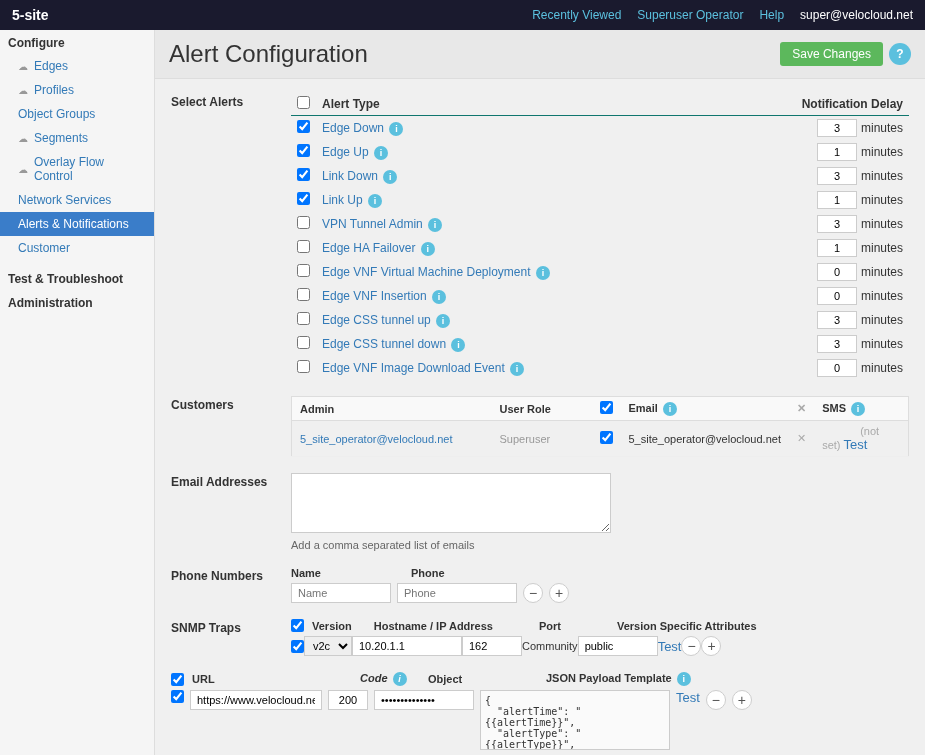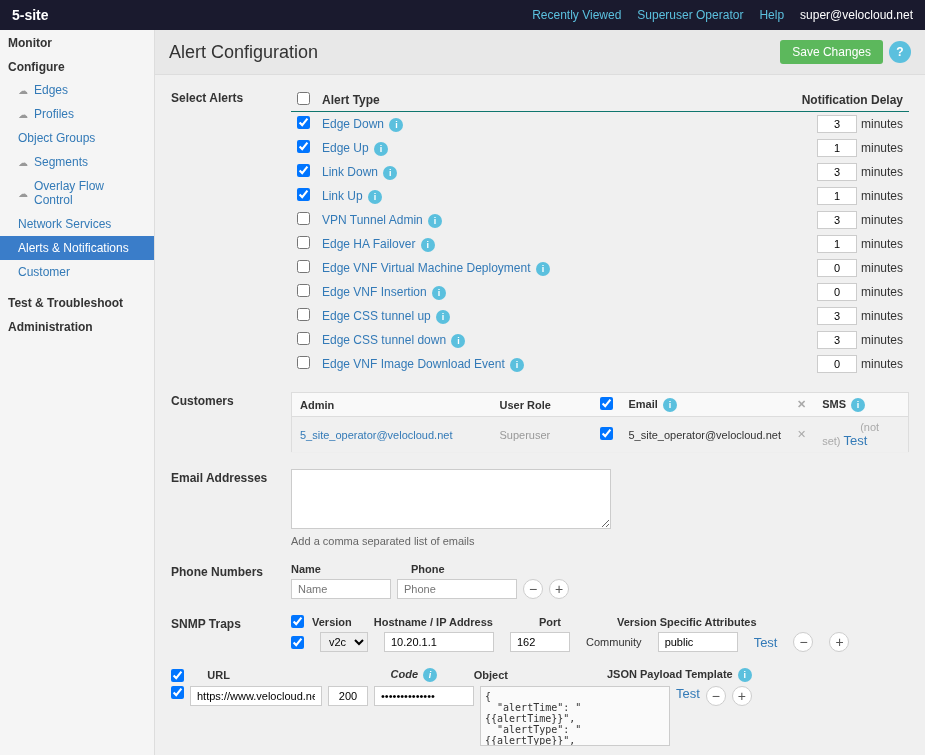--- a/index.html
+++ b/index.html
@@ -61,21 +61,21 @@
 
     
     .page-header {
       background: #e8e8e8;
       border-bottom: 1px solid #ddd;
       padding: 10px 14px;
       display: flex;
       align-items: center;
       justify-content: space-between;
     }
-    .page-header h1 { font-size: 18px; font-weight: normal; color: #333; }
+    .page-header h1 { font-size: 24px; font-weight: normal; color: #333; }
     .header-actions { display: flex; gap: 6px; align-items: center; }
     .btn-save {
       background: #5cb85c;
       color: #fff;
       border: none;
       padding: 5px 12px;
       font-size: 12px;
       border-radius: 3px;
       cursor: pointer;
     }
@@ -163,21 +163,21 @@
       border-radius: 50%;
       cursor: pointer;
       font-size: 14px;
       display: inline-flex;
       align-items: center;
       justify-content: center;
       color: #555;
     }
 
     
-    .snmp-row { display: flex; align-items: center; gap: 16px; flex-wrap: wrap; }
+    .snmp-row { display: flex; align-items: center; gap: 0; flex-wrap: wrap; }
     .snmp-input {
       width: 110px;
       border: 1px solid #ccc;
       padding: 3px 6px;
       font-size: 11px;
     }
     .snmp-input-sm {
       width: 60px;
       border: 1px solid #ccc;
       padding: 3px 6px;
@@ -241,40 +241,39 @@
       color: #337ab7;
       border: none;
       font-size: 13px;
       cursor: pointer;
       padding: 0;
     }
 
     .x-icon { color: #aaa; font-size: 11px; cursor: pointer; }
 
     .snmp-header-row { display: flex; gap: 8px; align-items: center; margin-bottom: 4px; }
-    .webhook-header-row { display: flex; gap: 8px; align-items: center; margin-bottom: 4px; justify-content: space-between; }
+    .webhook-header-row { display: flex; gap: 8px; align-items: center; margin-bottom: 4px; }
     .th-label { font-weight: bold; font-size: 11px; color: #333; }
   </style>
 </head>
 <body>
 
 <div class="top-bar">
   <span class="top-bar-title">5-site</span>
   <div class="top-bar-nav">
     <span>Recently Viewed</span>
     <span>Superuser Operator</span>
     <span>Help</span>
     <span>super@velocloud.net</span>
   </div>
 </div>
 
 <div class="layout">
 
   <div class="sidebar">
-    <div class="sidebar-section">Monitor</div>
     <div class="sidebar-section">Configure</div>
 
     <div class="sidebar-item">
       <span class="cloud-icon">☁</span>
       <span>Edges</span>
     </div>
     <div class="sidebar-item">
       <span class="cloud-icon">☁</span>
       <span>Profiles</span>
     </div>

